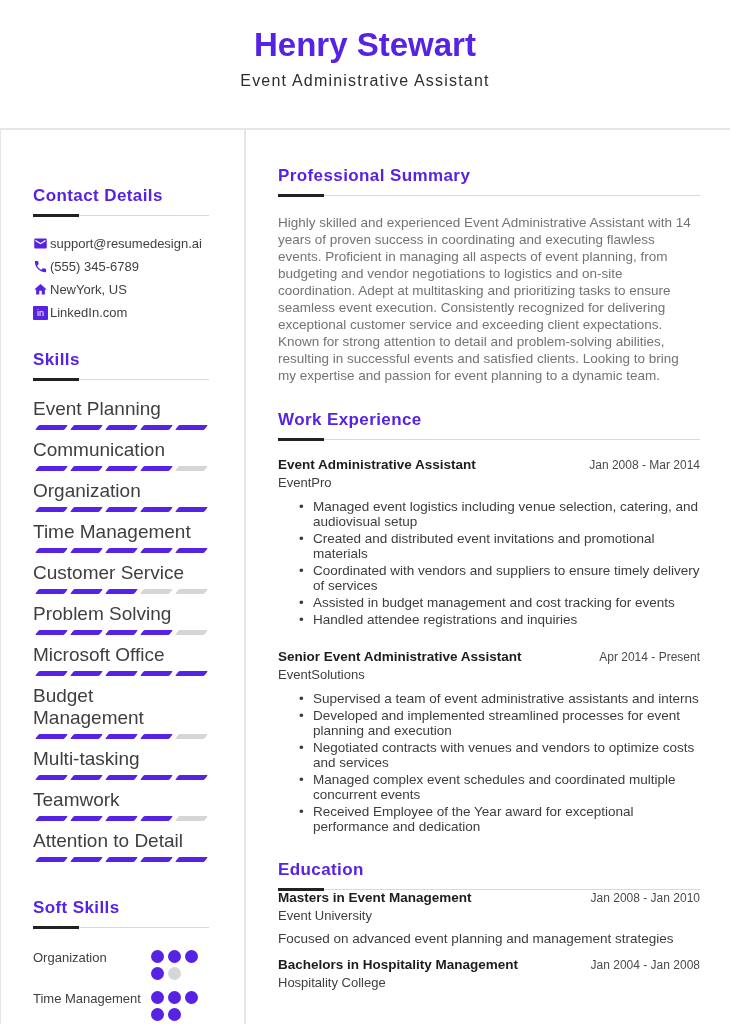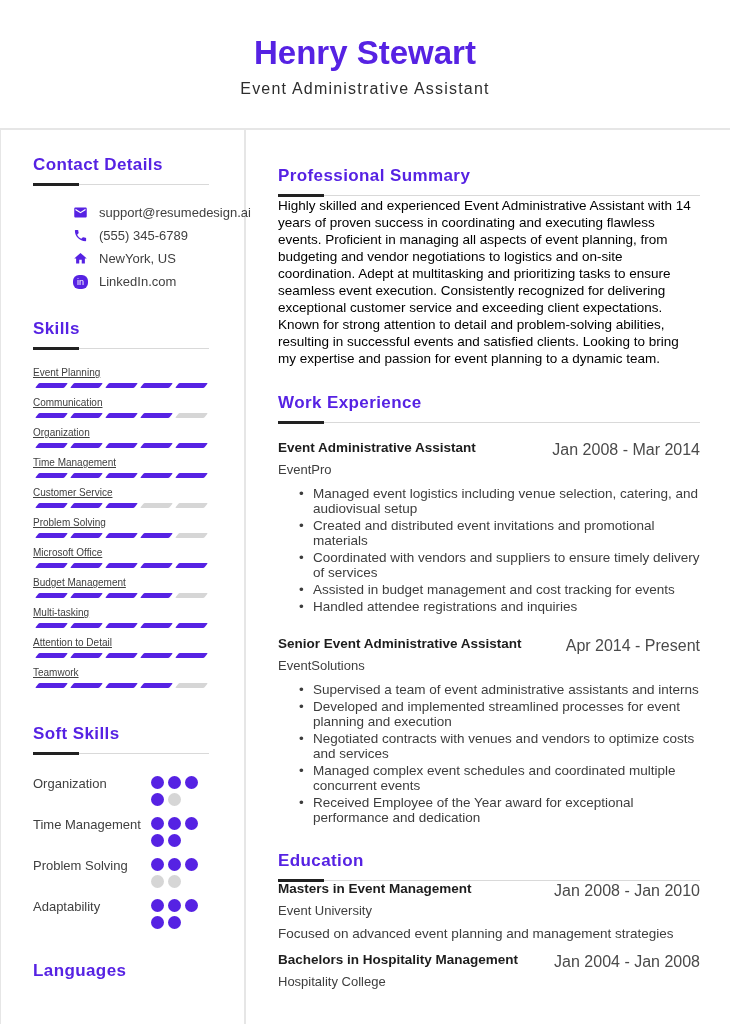--- a/index.html
+++ b/index.html
@@ -14,71 +14,71 @@
   *{margin:0;padding:0;box-sizing:border-box;}
   html,body{background:#fff;}
   body{
     width:730px;height:1024px;overflow:hidden;
     font-family:"Liberation Sans","DejaVu Sans",sans-serif;
     color:var(--text);
   }
   .page{width:730px;height:1024px;background:#fff;}
 
   
-  .header{height:128px;text-align:center;padding-top:36px;}
+  .header{height:128px;text-align:center;padding-top:28px;}
   .name{font-size:33px;font-weight:bold;color:var(--accent);line-height:1.05;}
   .job-title-sub{font-size:16px;color:#2e2e2e;margin-top:9px;letter-spacing:1.2px;}
 
   
   .content{
     display:flex;height:896px;
     border-top:2px solid var(--divider);
     border-left:1px solid var(--divider);
   }
-  .sidebar{width:245px;flex:0 0 245px;border-right:2px solid var(--divider);padding:25px 35px 0 32px;}
+  .sidebar{width:245px;flex:0 0 245px;border-right:2px solid var(--divider);padding:56px 35px 0 32px;}
   .main{flex:1;padding:36px 30px 0 32px;}
 
   
   .sec{margin-bottom:22px;}
   .sec-heading{font-size:17px;font-weight:bold;color:var(--accent);letter-spacing:.4px;}
   .rule{position:relative;border-bottom:1px solid var(--rule-gray);margin-top:8px;height:2px;}
   .rule::after{content:"";position:absolute;left:0;bottom:-2px;width:46px;height:3px;background:var(--rule-dark);}
 
   
   .contact-list{margin-top:20px;}
-  .contact-item{display:flex;align-items:center;gap:11px;margin-bottom:8px;font-size:13px;color:var(--text);margin-left:40px;}
+  .contact-item{display:flex;align-items:center;gap:2px;margin-bottom:8px;font-size:13px;color:var(--text);}
   .cicon{width:15px;height:15px;flex:0 0 15px;display:flex;align-items:center;justify-content:center;}
   .cicon svg{width:15px;height:15px;fill:var(--accent);}
-  .li-badge{width:36px;height:14px;background:var(--accent);border-radius:6px;color:#fff;
+  .li-badge{width:36px;height:14px;background:var(--accent);border-radius:1px;color:#fff;
     font-size:9px;font-weight:normal;display:flex;align-items:center;justify-content:center;}
 
   
   .skills-list{margin-top:18px;}
   .skill-row{margin-bottom:9px;}
-  .skill-label{font-size:10px;color:var(--text);text-decoration:underline;}
+  .skill-label{font-size:19px;color:var(--text);}
   .bar{display:flex;gap:6px;margin-top:5px;padding-left:4px;}
   .seg{width:29px;height:5px;background:var(--muted);transform:skewX(-38deg);border-radius:1px;}
   .seg.fill{background:var(--accent);}
 
   
   .soft-list{margin-top:20px;}
   .soft-row{display:flex;margin-bottom:9px;}
   .soft-label{width:108px;flex:0 0 108px;font-size:13px;color:var(--text);line-height:1.55;}
   .dots{margin-left:10px;width:68px;display:flex;flex-wrap:wrap;gap:4px;align-content:flex-start;padding-top:2px;}
   .dot{width:13px;height:13px;border-radius:50%;background:var(--muted);}
   .dot.fill{background:var(--accent);}
 
   
-  .summary-text{margin-top:1px;font-size:13.5px;line-height:17px;color:#000000;}
+  .summary-text{margin-top:18px;font-size:13.5px;line-height:17px;color:#737373;}
   .sec-gap{margin-top:26px;}
 
   .job{margin-top:17px;}
   .job-head{display:flex;justify-content:space-between;align-items:flex-start;}
   .job-name{font-size:13.5px;font-weight:bold;color:var(--text-dark);}
-  .job-dates{font-size:16px;color:#4a4a4a;white-space:nowrap;padding-top:1px;}
+  .job-dates{font-size:12px;color:#4a4a4a;white-space:nowrap;padding-top:1px;}
   .job-company{font-size:13px;color:var(--text);margin-top:3px;}
   ul.bullets{list-style:none;margin-top:9px;}
   ul.bullets li{position:relative;padding-left:35px;font-size:13.5px;line-height:15px;color:#3d3d3d;margin-bottom:2px;}
   ul.bullets li::before{content:"\2022";position:absolute;left:21px;top:0;color:#3d3d3d;}
 
   .edu{}
   .edu-desc{font-size:13.5px;line-height:17px;color:#3d3d3d;margin-top:7px;}
 </style>
 </head>
 <body>
@@ -229,38 +229,38 @@
               <div class="bar">
                 <span class="seg fill"></span>
                 <span class="seg fill"></span>
                 <span class="seg fill"></span>
                 <span class="seg fill"></span>
                 <span class="seg fill"></span>
               </div>
             </div>
 
             <div class="skill-row">
+              <div class="skill-label">Teamwork</div>
+              <div class="bar">
+                <span class="seg fill"></span>
+                <span class="seg fill"></span>
+                <span class="seg fill"></span>
+                <span class="seg fill"></span>
+                <span class="seg"></span>
+              </div>
+            </div>
+
+            <div class="skill-row">
               <div class="skill-label">Attention to Detail</div>
               <div class="bar">
                 <span class="seg fill"></span>
                 <span class="seg fill"></span>
                 <span class="seg fill"></span>
                 <span class="seg fill"></span>
                 <span class="seg fill"></span>
-              </div>
-            </div>
-
-            <div class="skill-row">
-              <div class="skill-label">Teamwork</div>
-              <div class="bar">
-                <span class="seg fill"></span>
-                <span class="seg fill"></span>
-                <span class="seg fill"></span>
-                <span class="seg fill"></span>
-                <span class="seg"></span>
               </div>
             </div>
           </div>
       </div>
 
       <div class="sec" style="margin-top:36px;">
         <div class="sec-heading">Soft Skills</div>
         <div class="rule"></div>
         <div class="soft-list">
 

